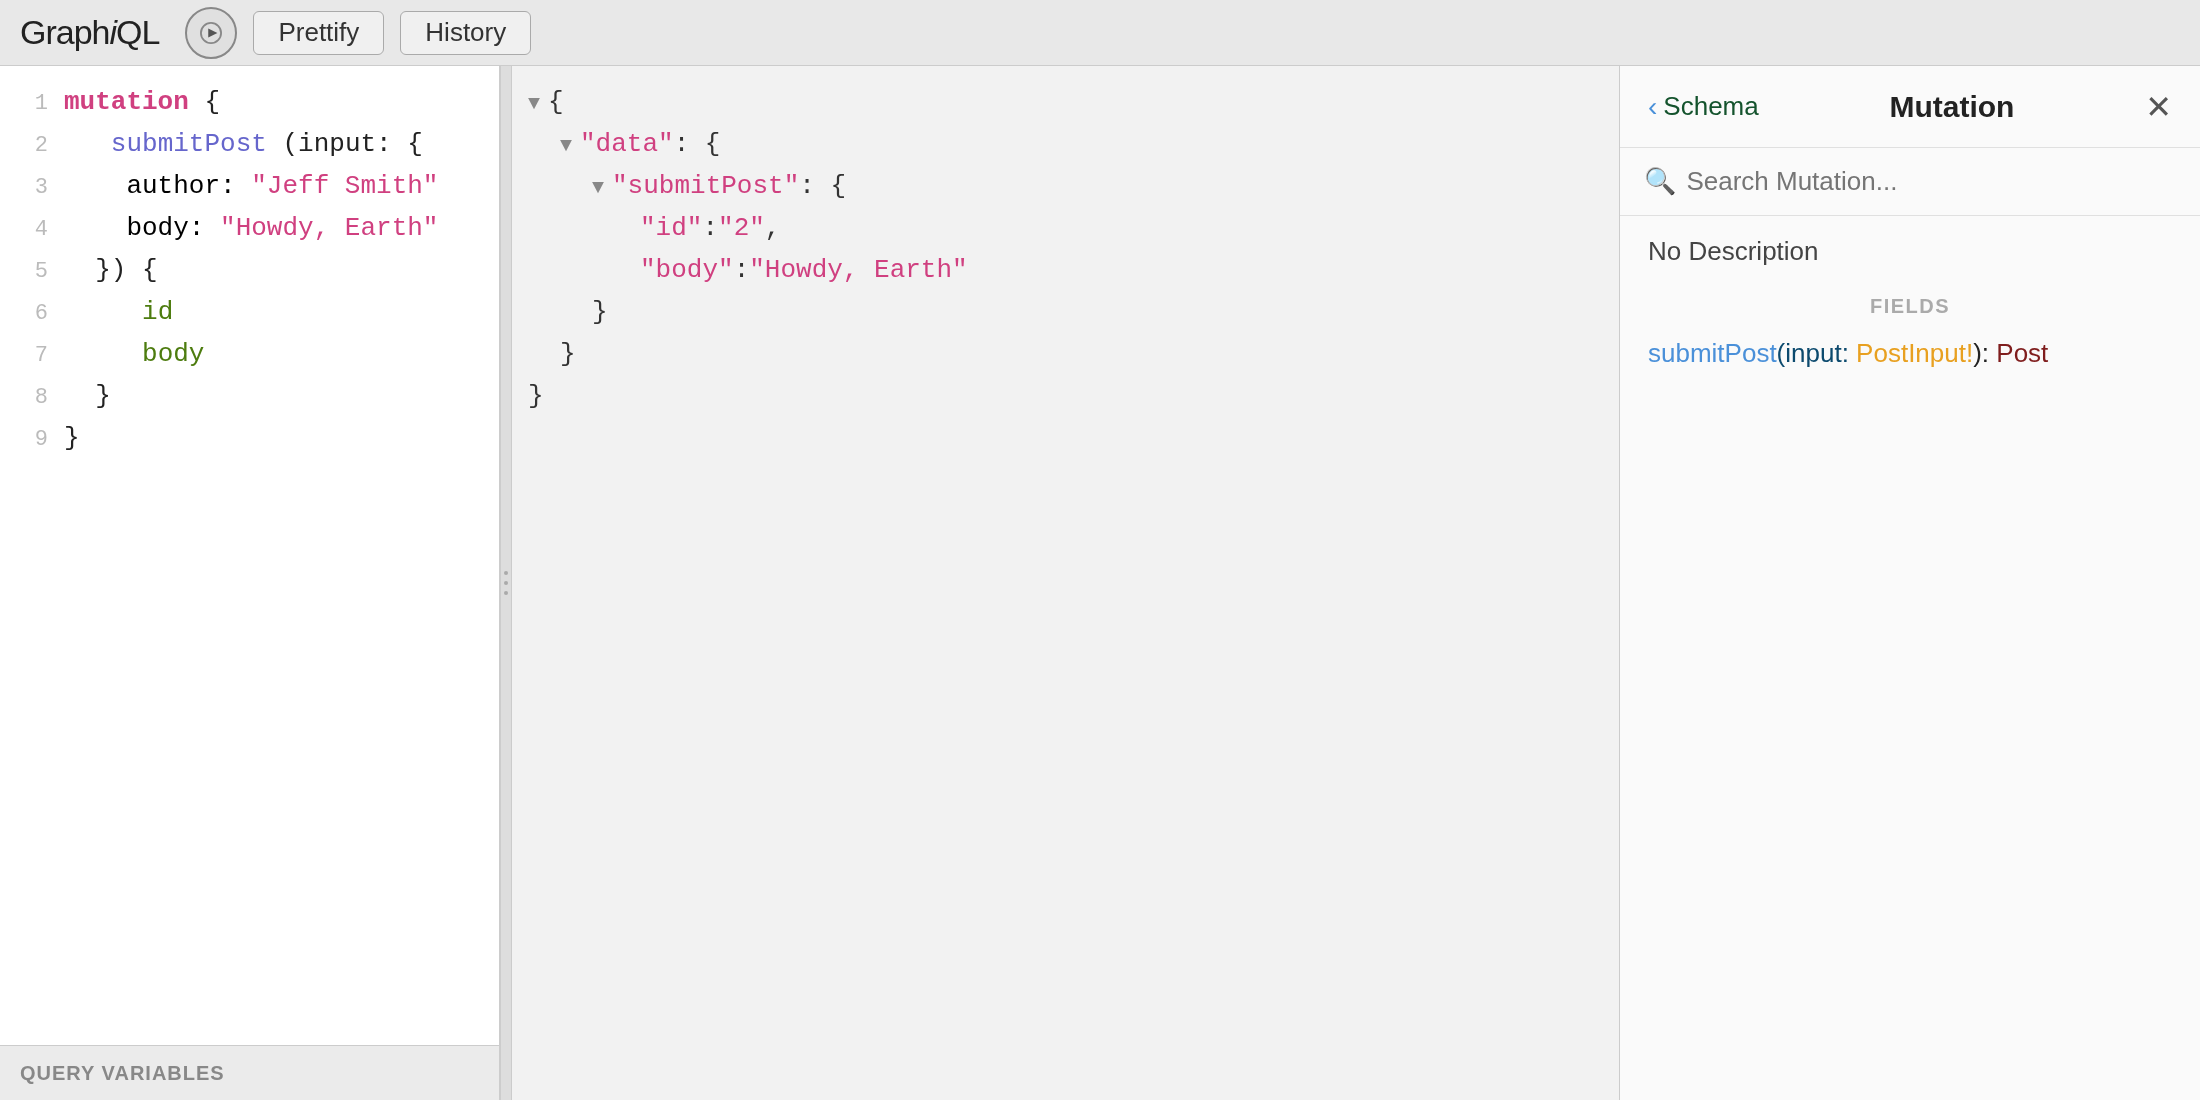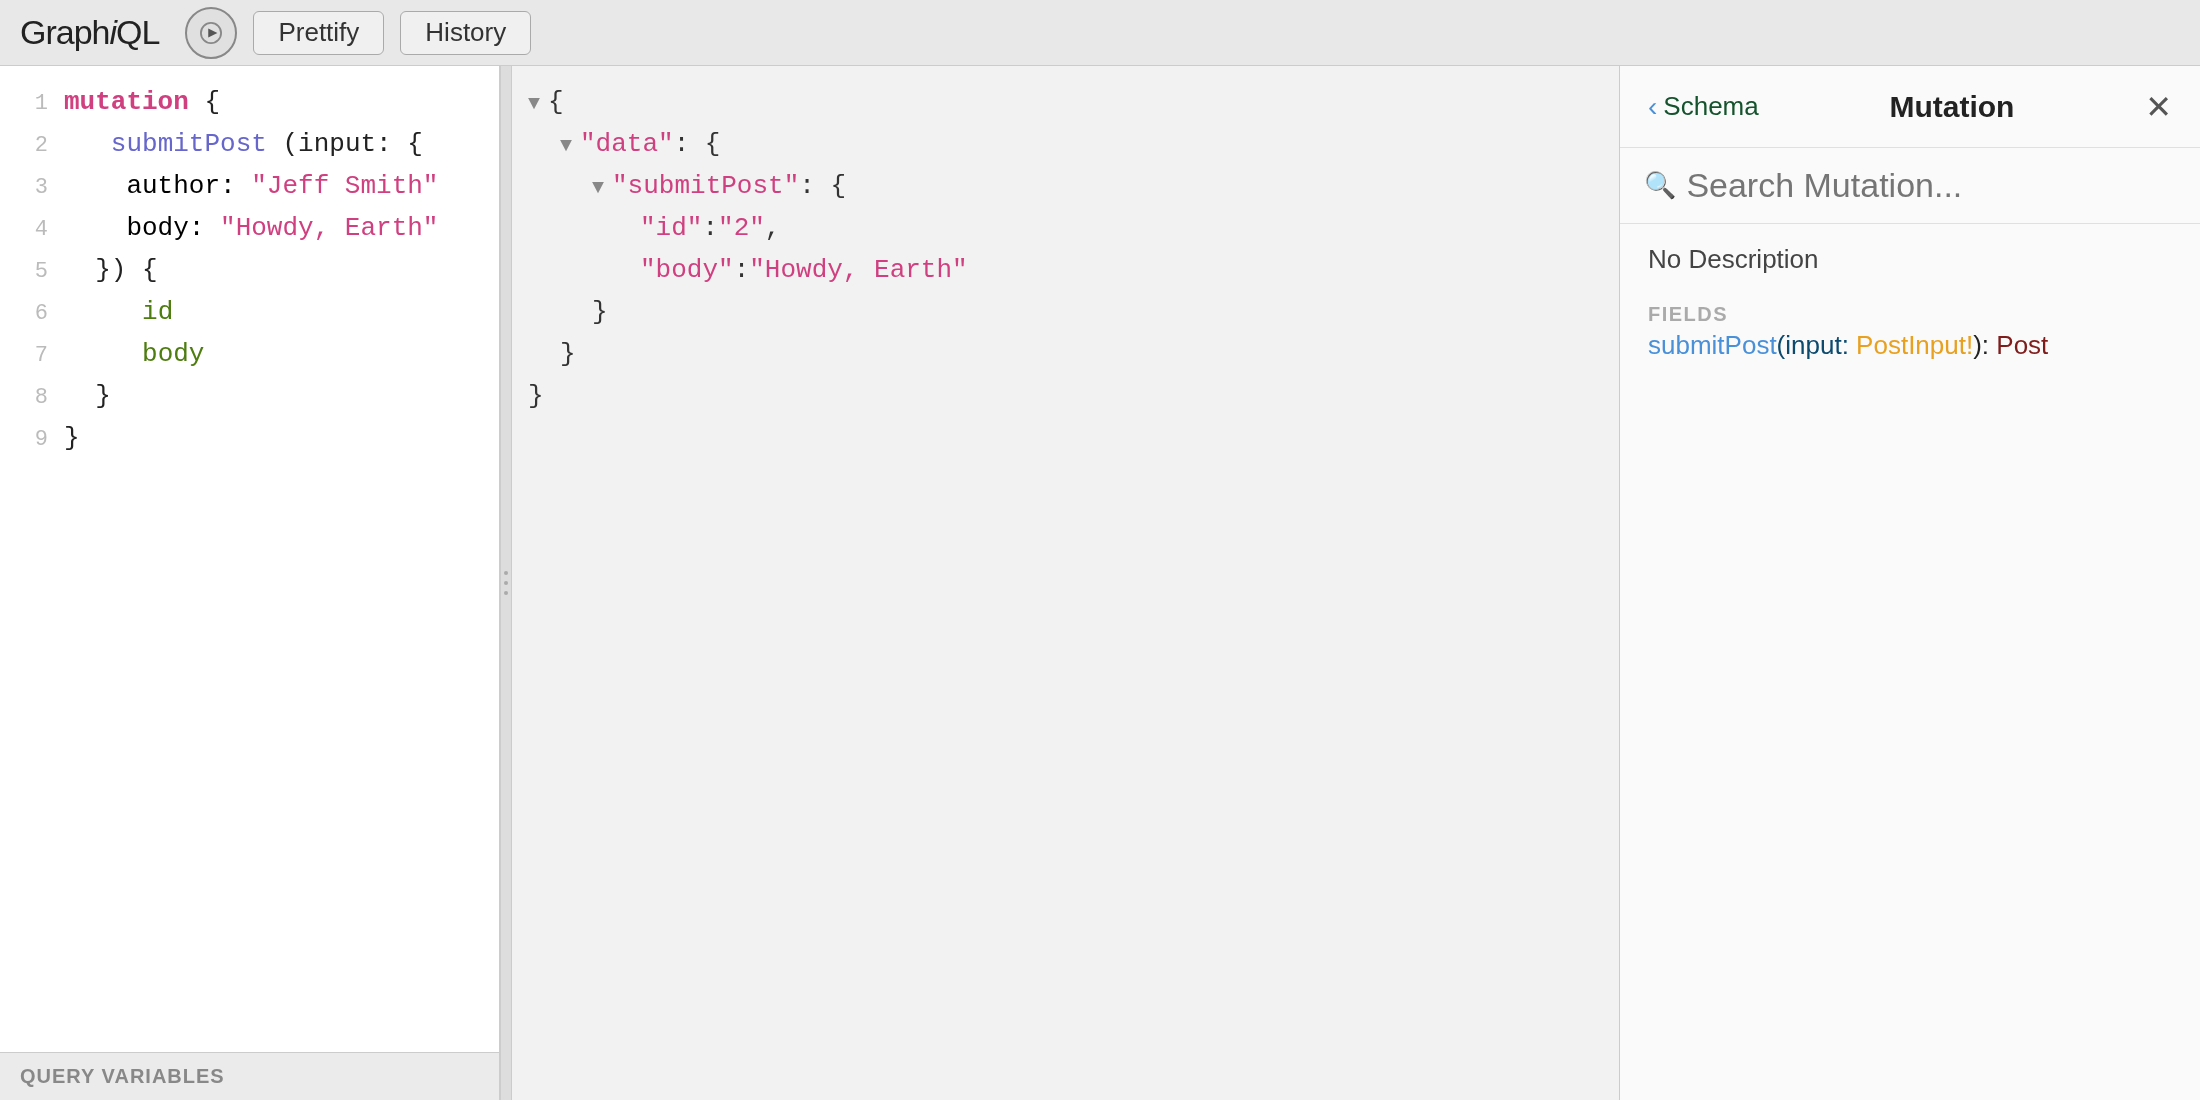--- a/index.html
+++ b/index.html
@@ -109,21 +109,21 @@
     }
 
     
     .kw-mutation { color: #d04080; font-weight: 600; }
     .fn-name { color: #6666cc; }
     .field { color: #4d7c0f; }
     .brace { color: #222; }
     .string { color: #d04080; }
 
     #query-variables-bar {
-      height: 48px;
+      height: 55px;
       background: #ebebeb;
       border-top: 1px solid #ccc;
       display: flex;
       align-items: center;
       padding: 0 20px;
     }
     #query-variables-label {
       font-size: 20px;
       font-weight: 700;
       color: #888;
@@ -239,21 +239,21 @@
       gap: 10px;
     }
     #schema-search-icon {
       color: #888;
       font-size: 26px;
     }
     #schema-search input {
       flex: 1;
       border: none;
       background: transparent;
-      font-size: 34px;
+      font-size: 26px;
       color: #555;
       outline: none;
     }
 
     #schema-body {
       flex: 1;
       padding: 20px 28px;
       overflow-y: auto;
     }
 
@@ -262,20 +262,22 @@
       color: #444;
       margin-bottom: 28px;
     }
 
     #schema-fields-label {
       font-size: 20px;
       font-weight: 700;
       color: #aaa;
       letter-spacing: 1.5px;
       text-transform: uppercase;
+      margin-bottom: 16px;
+      text-align: center;
     }
 
     #schema-field-entry {
       font-size: 26px;
       line-height: 1.5;
     }
     .sf-name { color: #4a90d9; }
     .sf-arg { color: #0c4a6e; }
     .sf-type-input { color: #e8a020; }
     .sf-punct { color: #222; }

